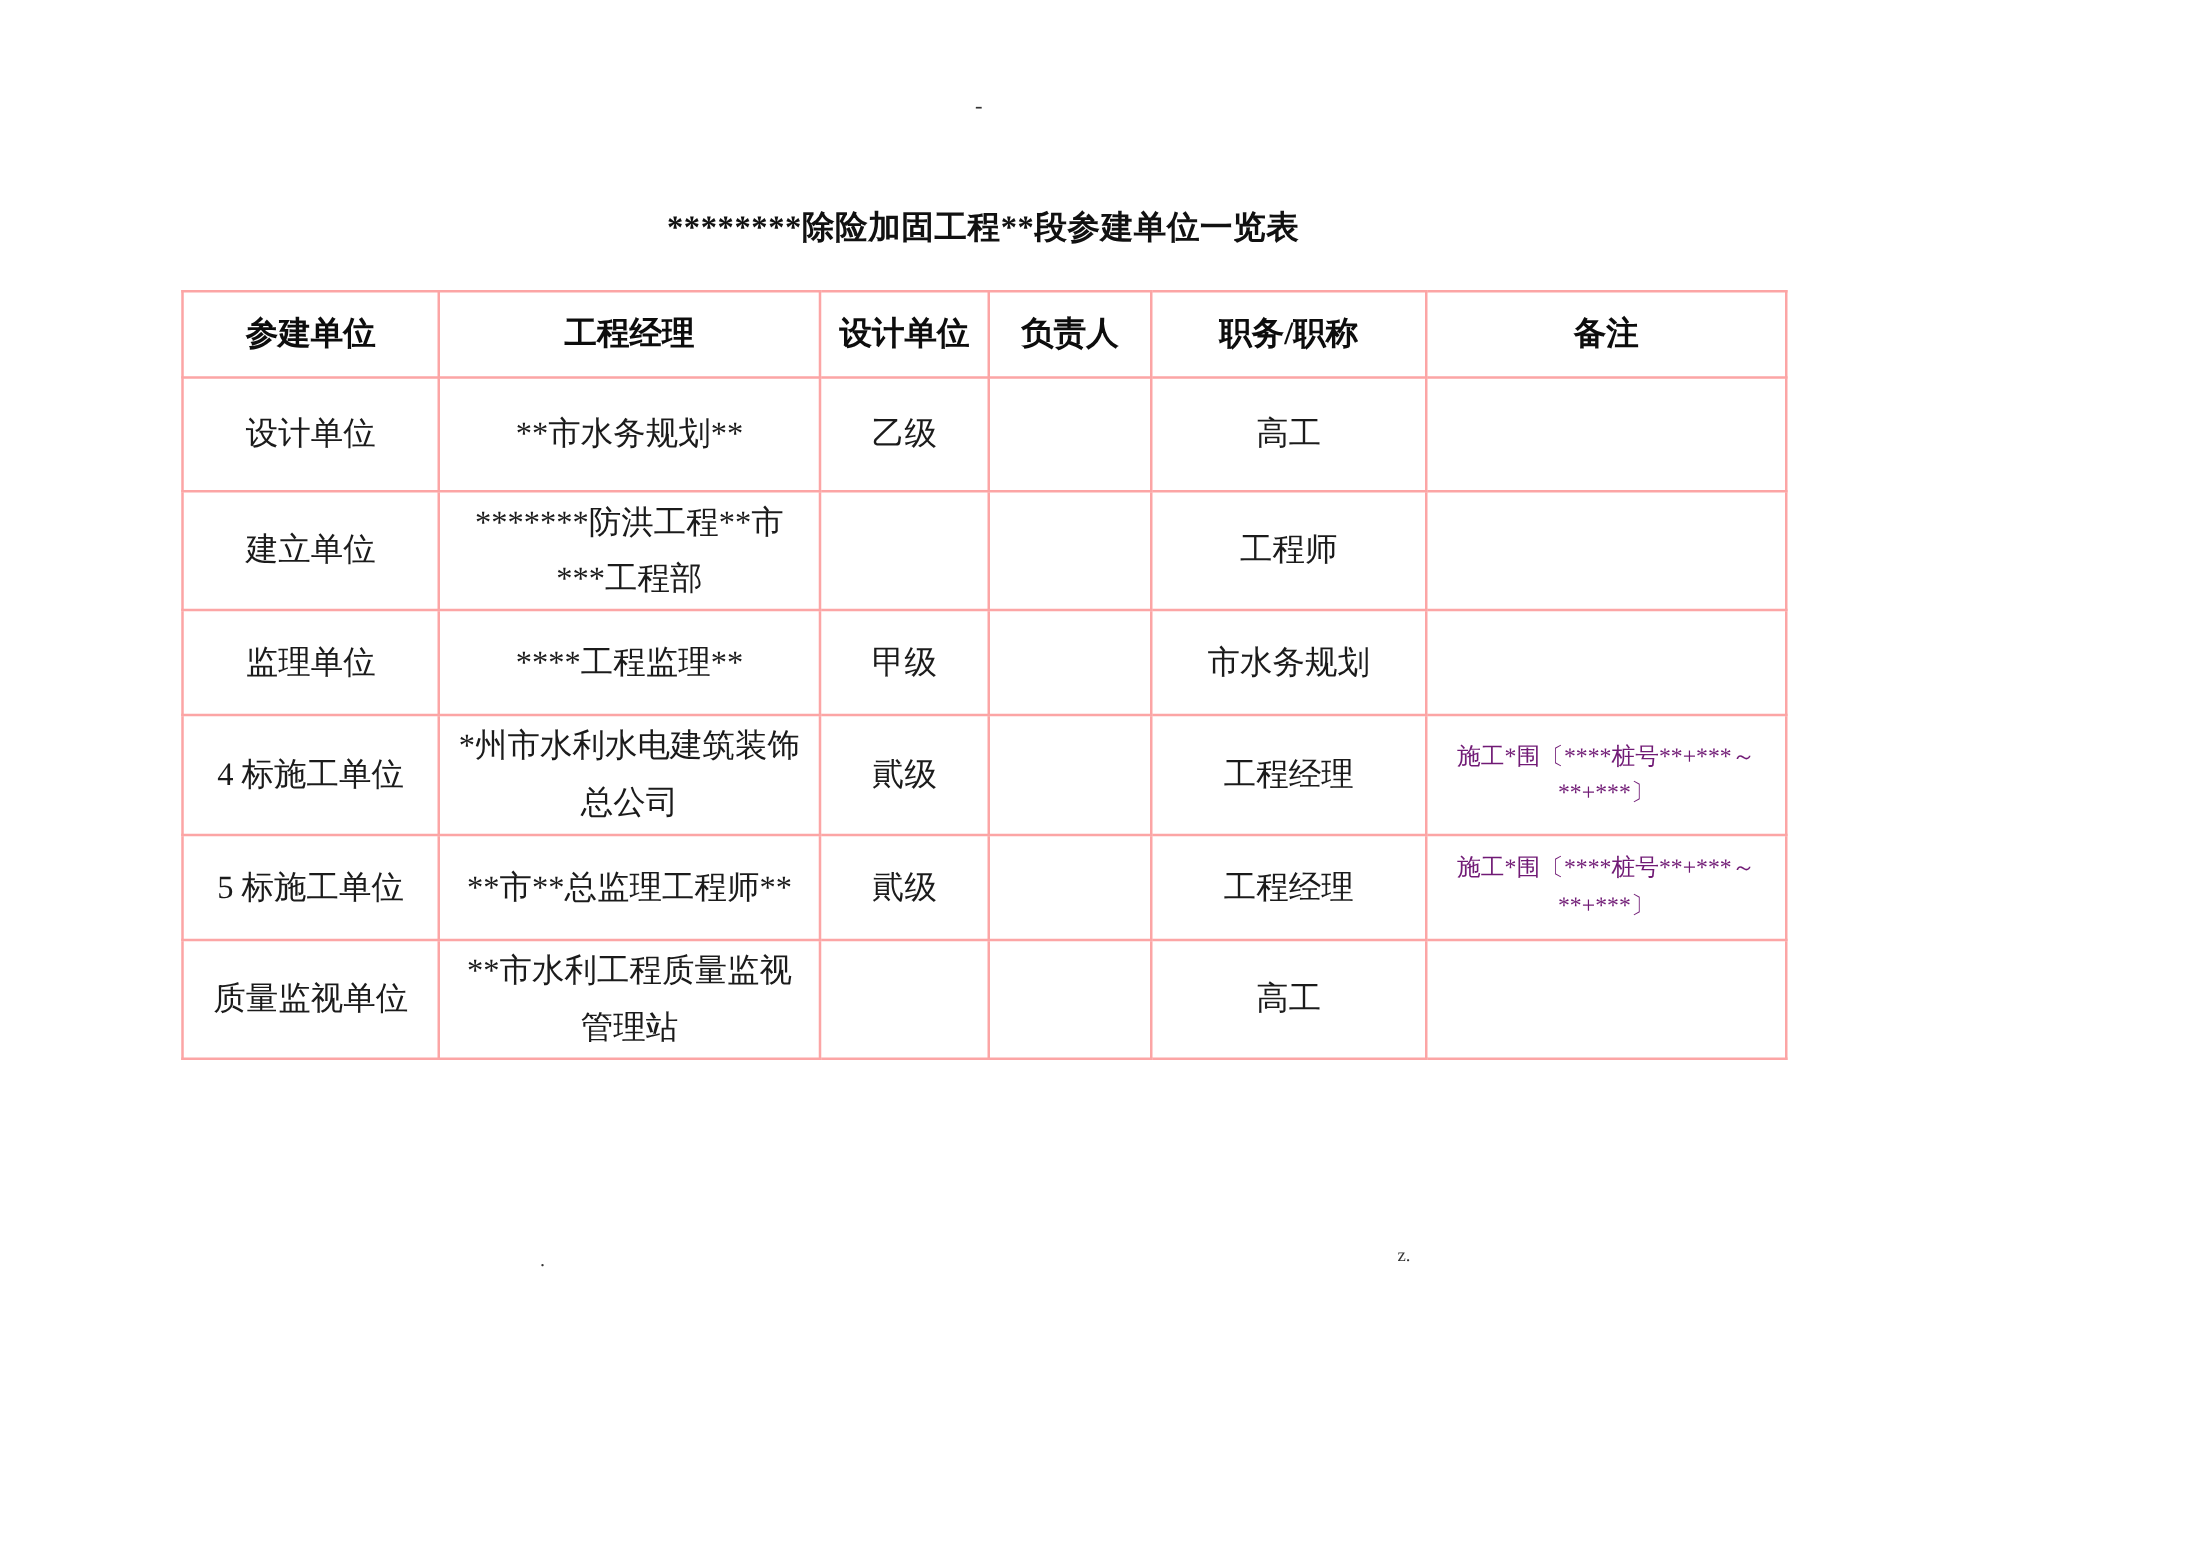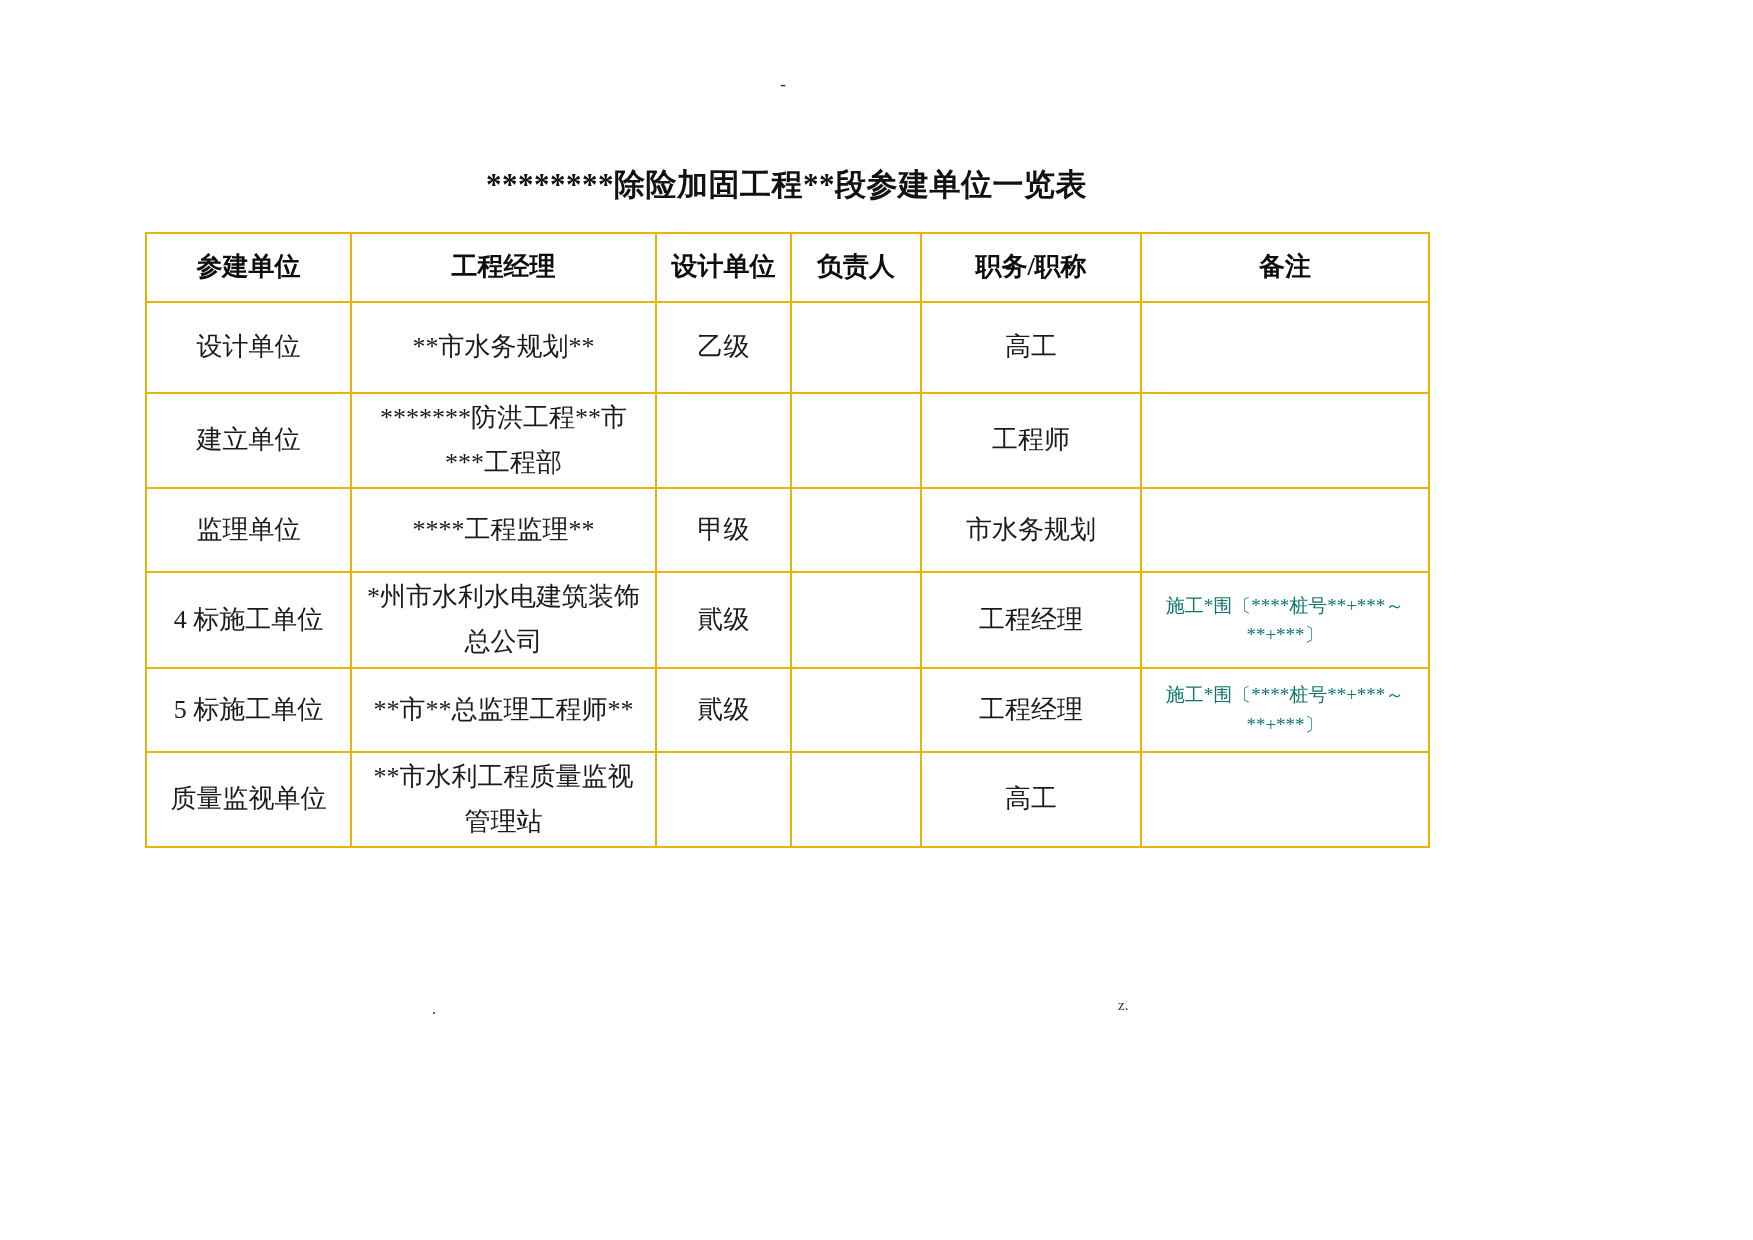--- a/index.html
+++ b/index.html
@@ -22,51 +22,51 @@
     top: 74px;
     font-size: 18px;
     color: #333;
   }
   .doc-title {
     position: absolute;
     left: 145px;
     top: 164px;
     width: 1283px;
     text-align: center;
-    font-size: 31px;
+    font-size: 26px;
     font-weight: bold;
     letter-spacing: 0.5px;
     color: #111;
   }
   .units-table {
     position: absolute;
     left: 145px;
     top: 232px;
     width: 1283px;
     border-collapse: collapse;
     table-layout: fixed;
   }
   .units-table th, .units-table td {
-    border: 2px solid #eab308;
+    border: 2px solid #fca5a5;
     text-align: center;
     vertical-align: middle;
     font-size: 26px;
     line-height: 1.72;
     padding: 2px 10px;
     overflow: hidden;
   }
   .units-table thead tr { height: 69px; }
   .units-table thead th { font-weight: bold; color: #0d0d0d; }
   .units-table tbody tr { height: 84px; }
   .units-table tbody tr:first-child { height: 91px; }
   .units-table td.remark-cell {
     font-size: 19px;
     line-height: 1.55;
     padding: 2px 14px;
-    color: #0f766e;
+    color: #701a75;
     border-radius: 18px;
   }
   .bottom-left-mark {
     position: absolute;
     left: 432px;
     top: 1000px;
     font-size: 16px;
     color: #333;
   }
   .bottom-right-mark {

